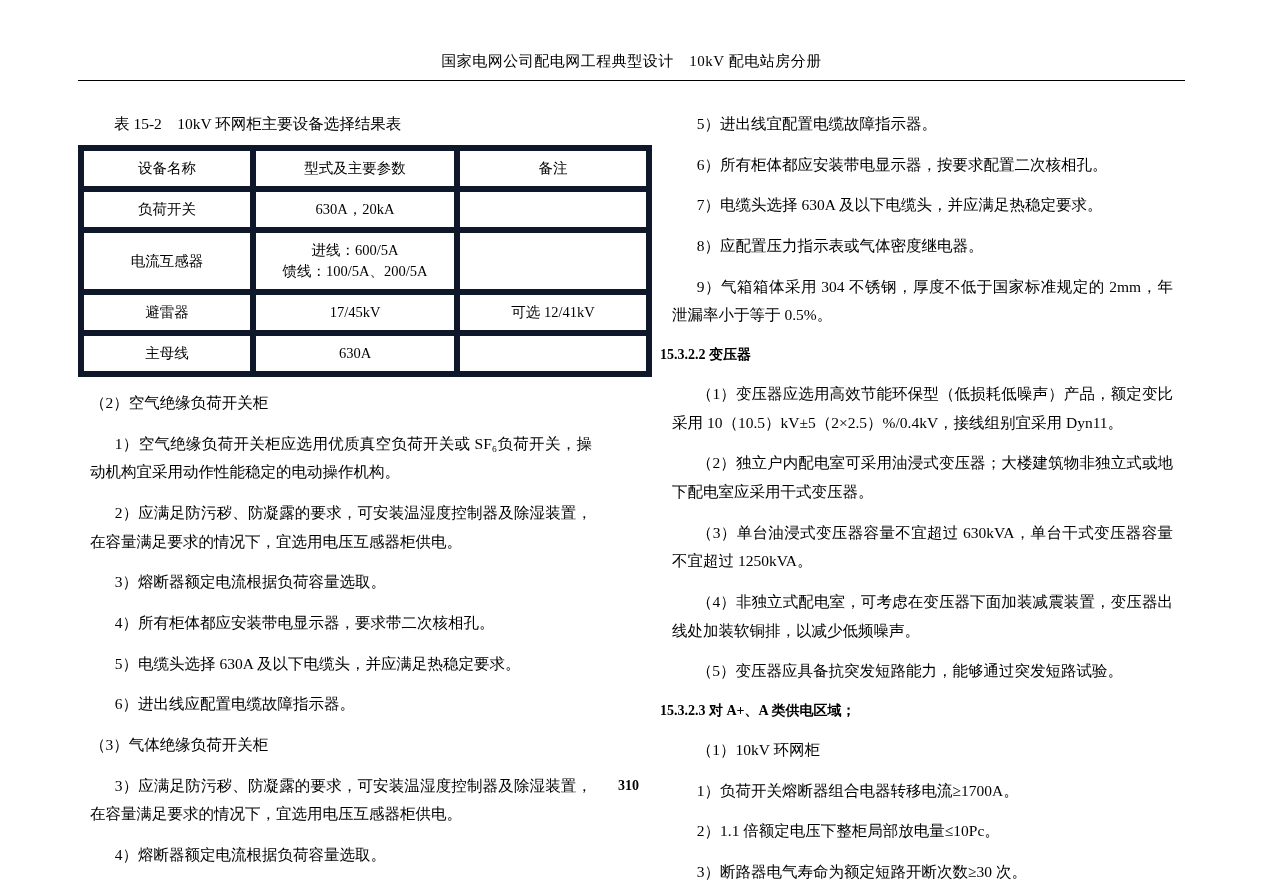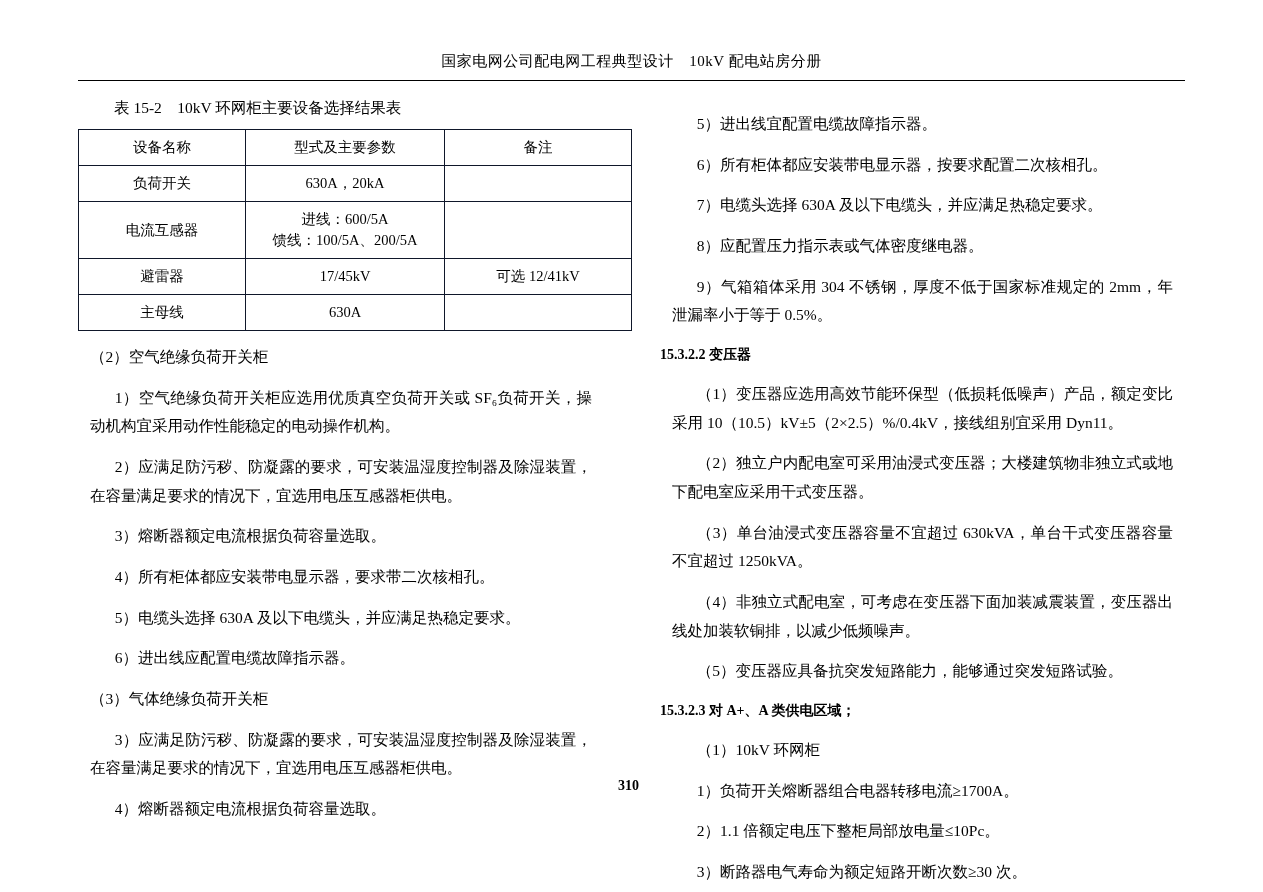--- a/index.html
+++ b/index.html
@@ -44,30 +44,30 @@
     left: 78px;
     width: 1107px;
     display: flex;
     gap: 56px;
   }
   .col {
     width: 526px;
   }
   .table-caption {
     font-size: 15.5px;
-    margin: 0 0 10px 36px;
+    margin: 16px 0 10px 36px;
     white-space: nowrap;
   }
   table.spec {
     border-collapse: collapse;
     width: 526px;
     table-layout: fixed;
   }
   table.spec td {
-    border: 1px solid #0f172a;
+    border: 6px solid #0f172a;
     text-align: center;
     font-size: 14.5px;
     padding: 7px 4px;
     line-height: 1.45;
   }
   table.spec td.c1 { width: 158px; }
   table.spec td.c2 { width: 190px; }
   table.spec td.c3 { width: 178px; }
   p.body {
     font-size: 15.5px;

